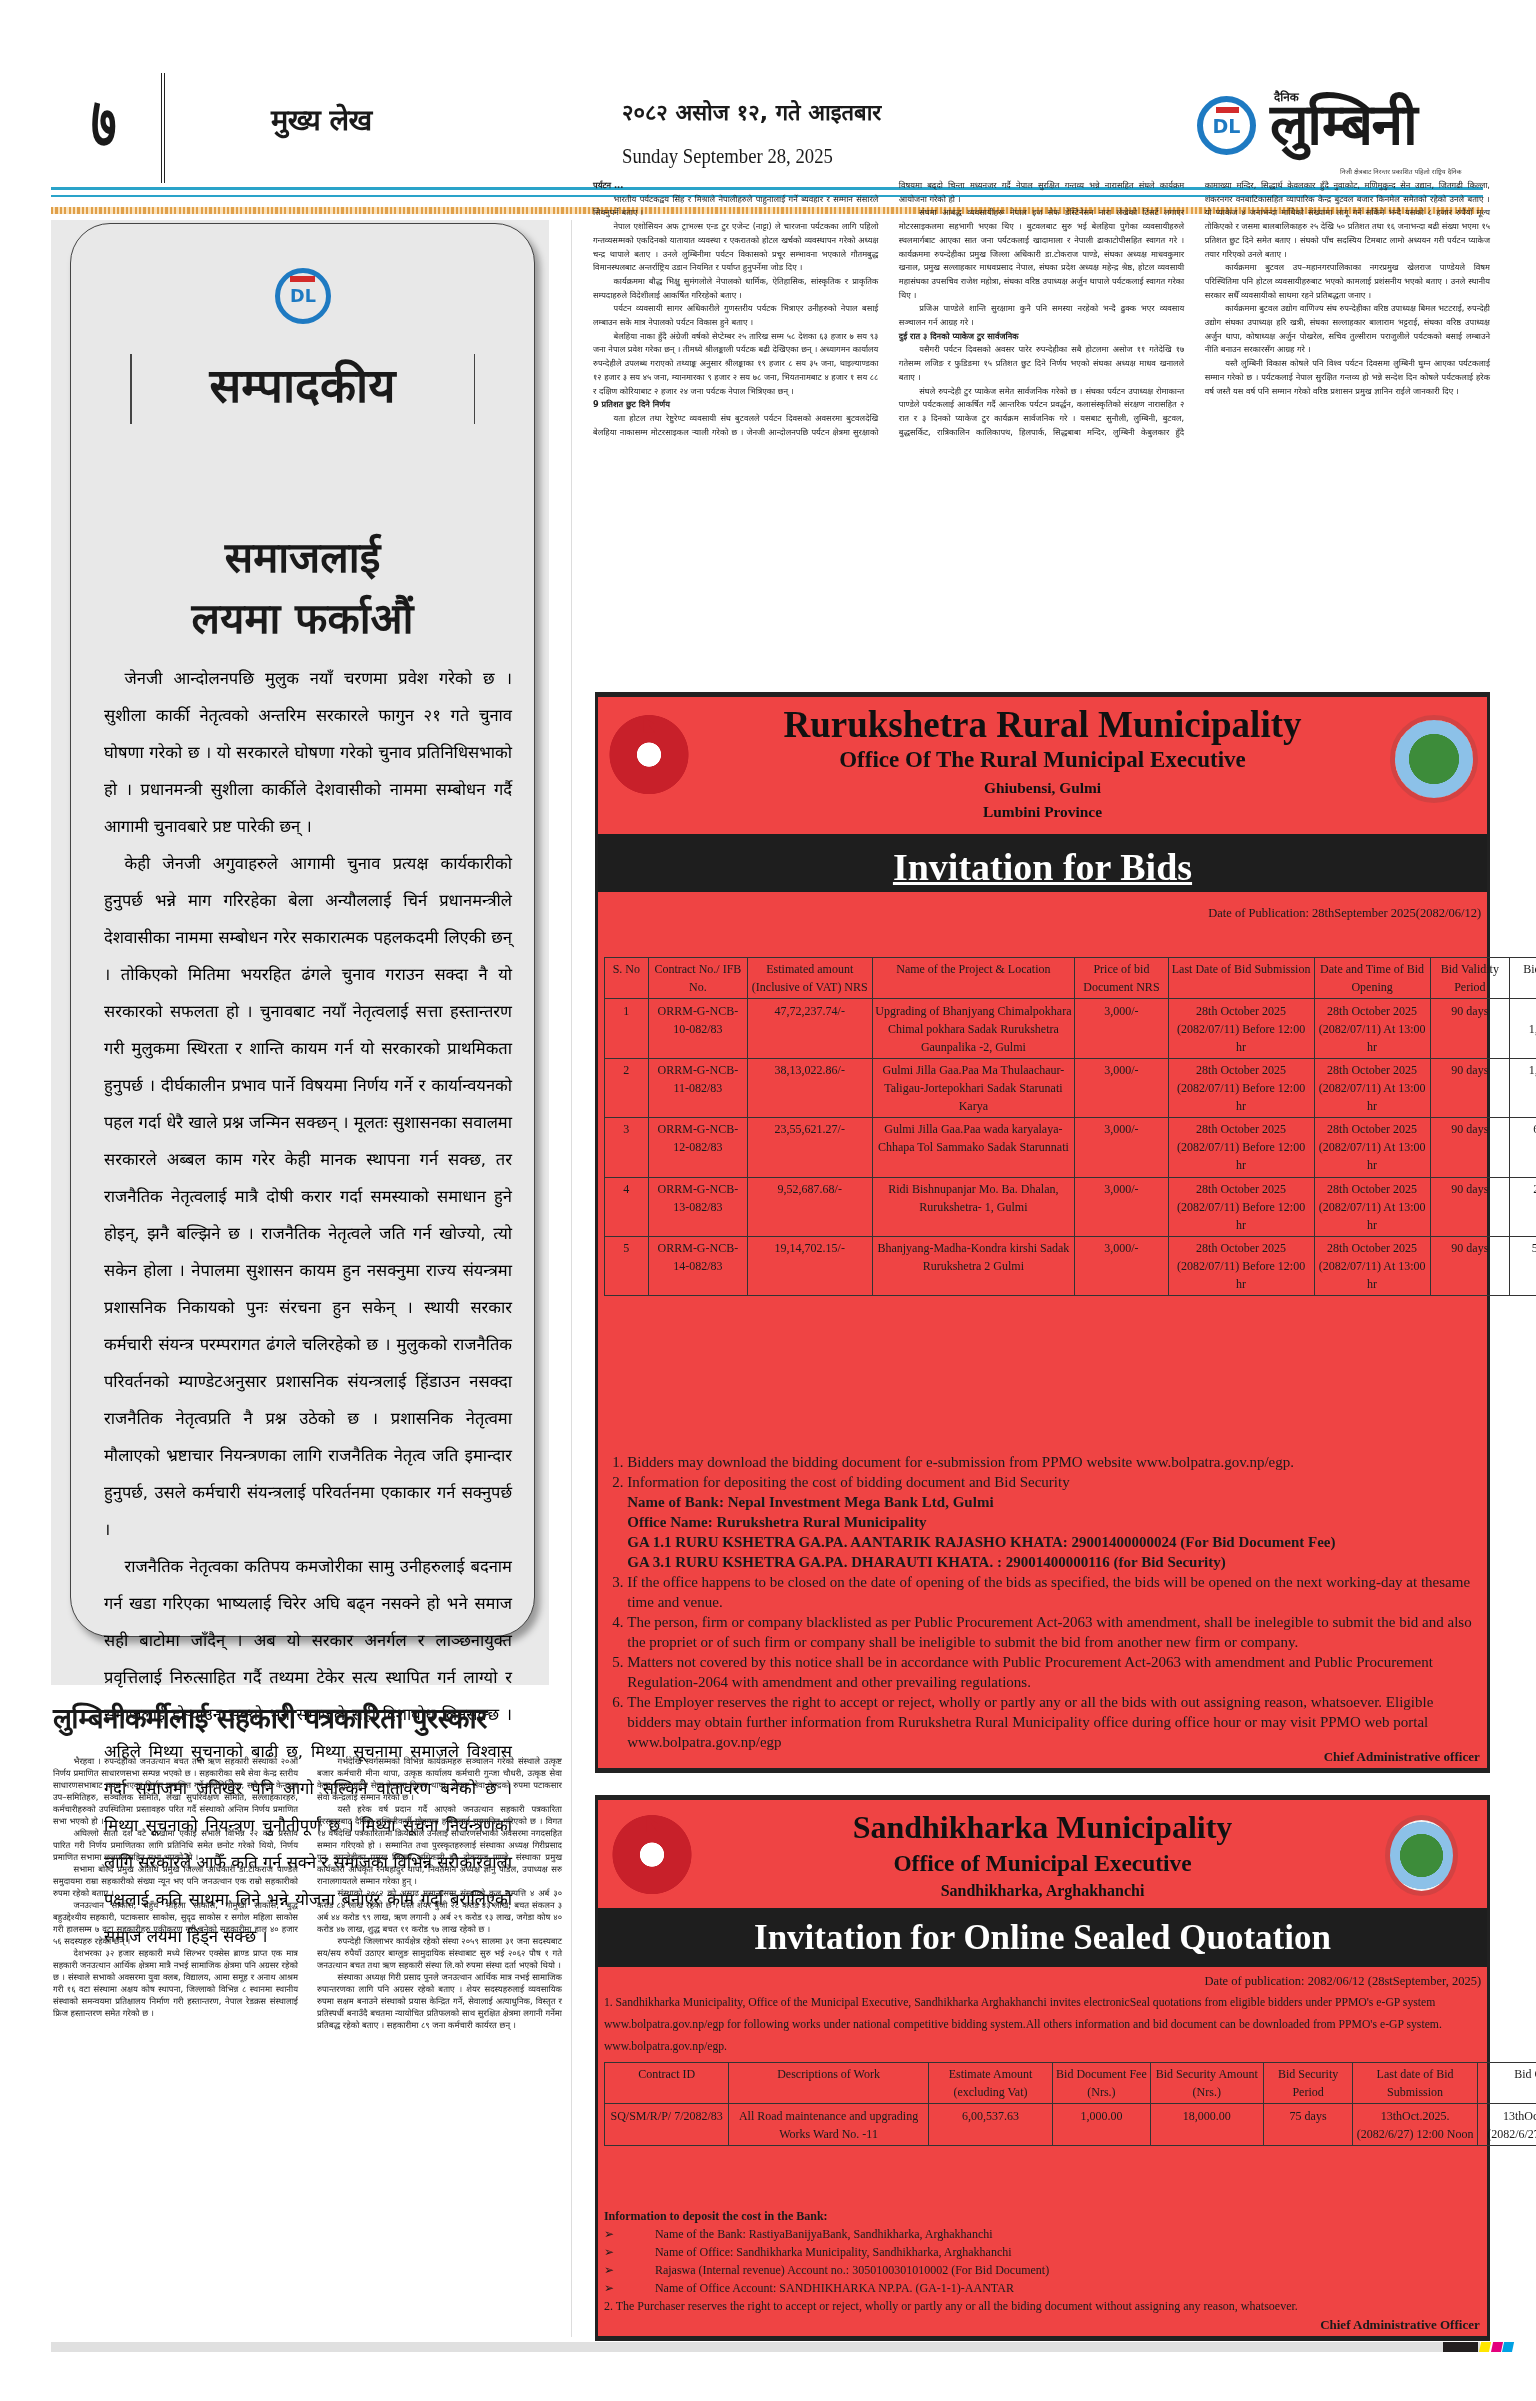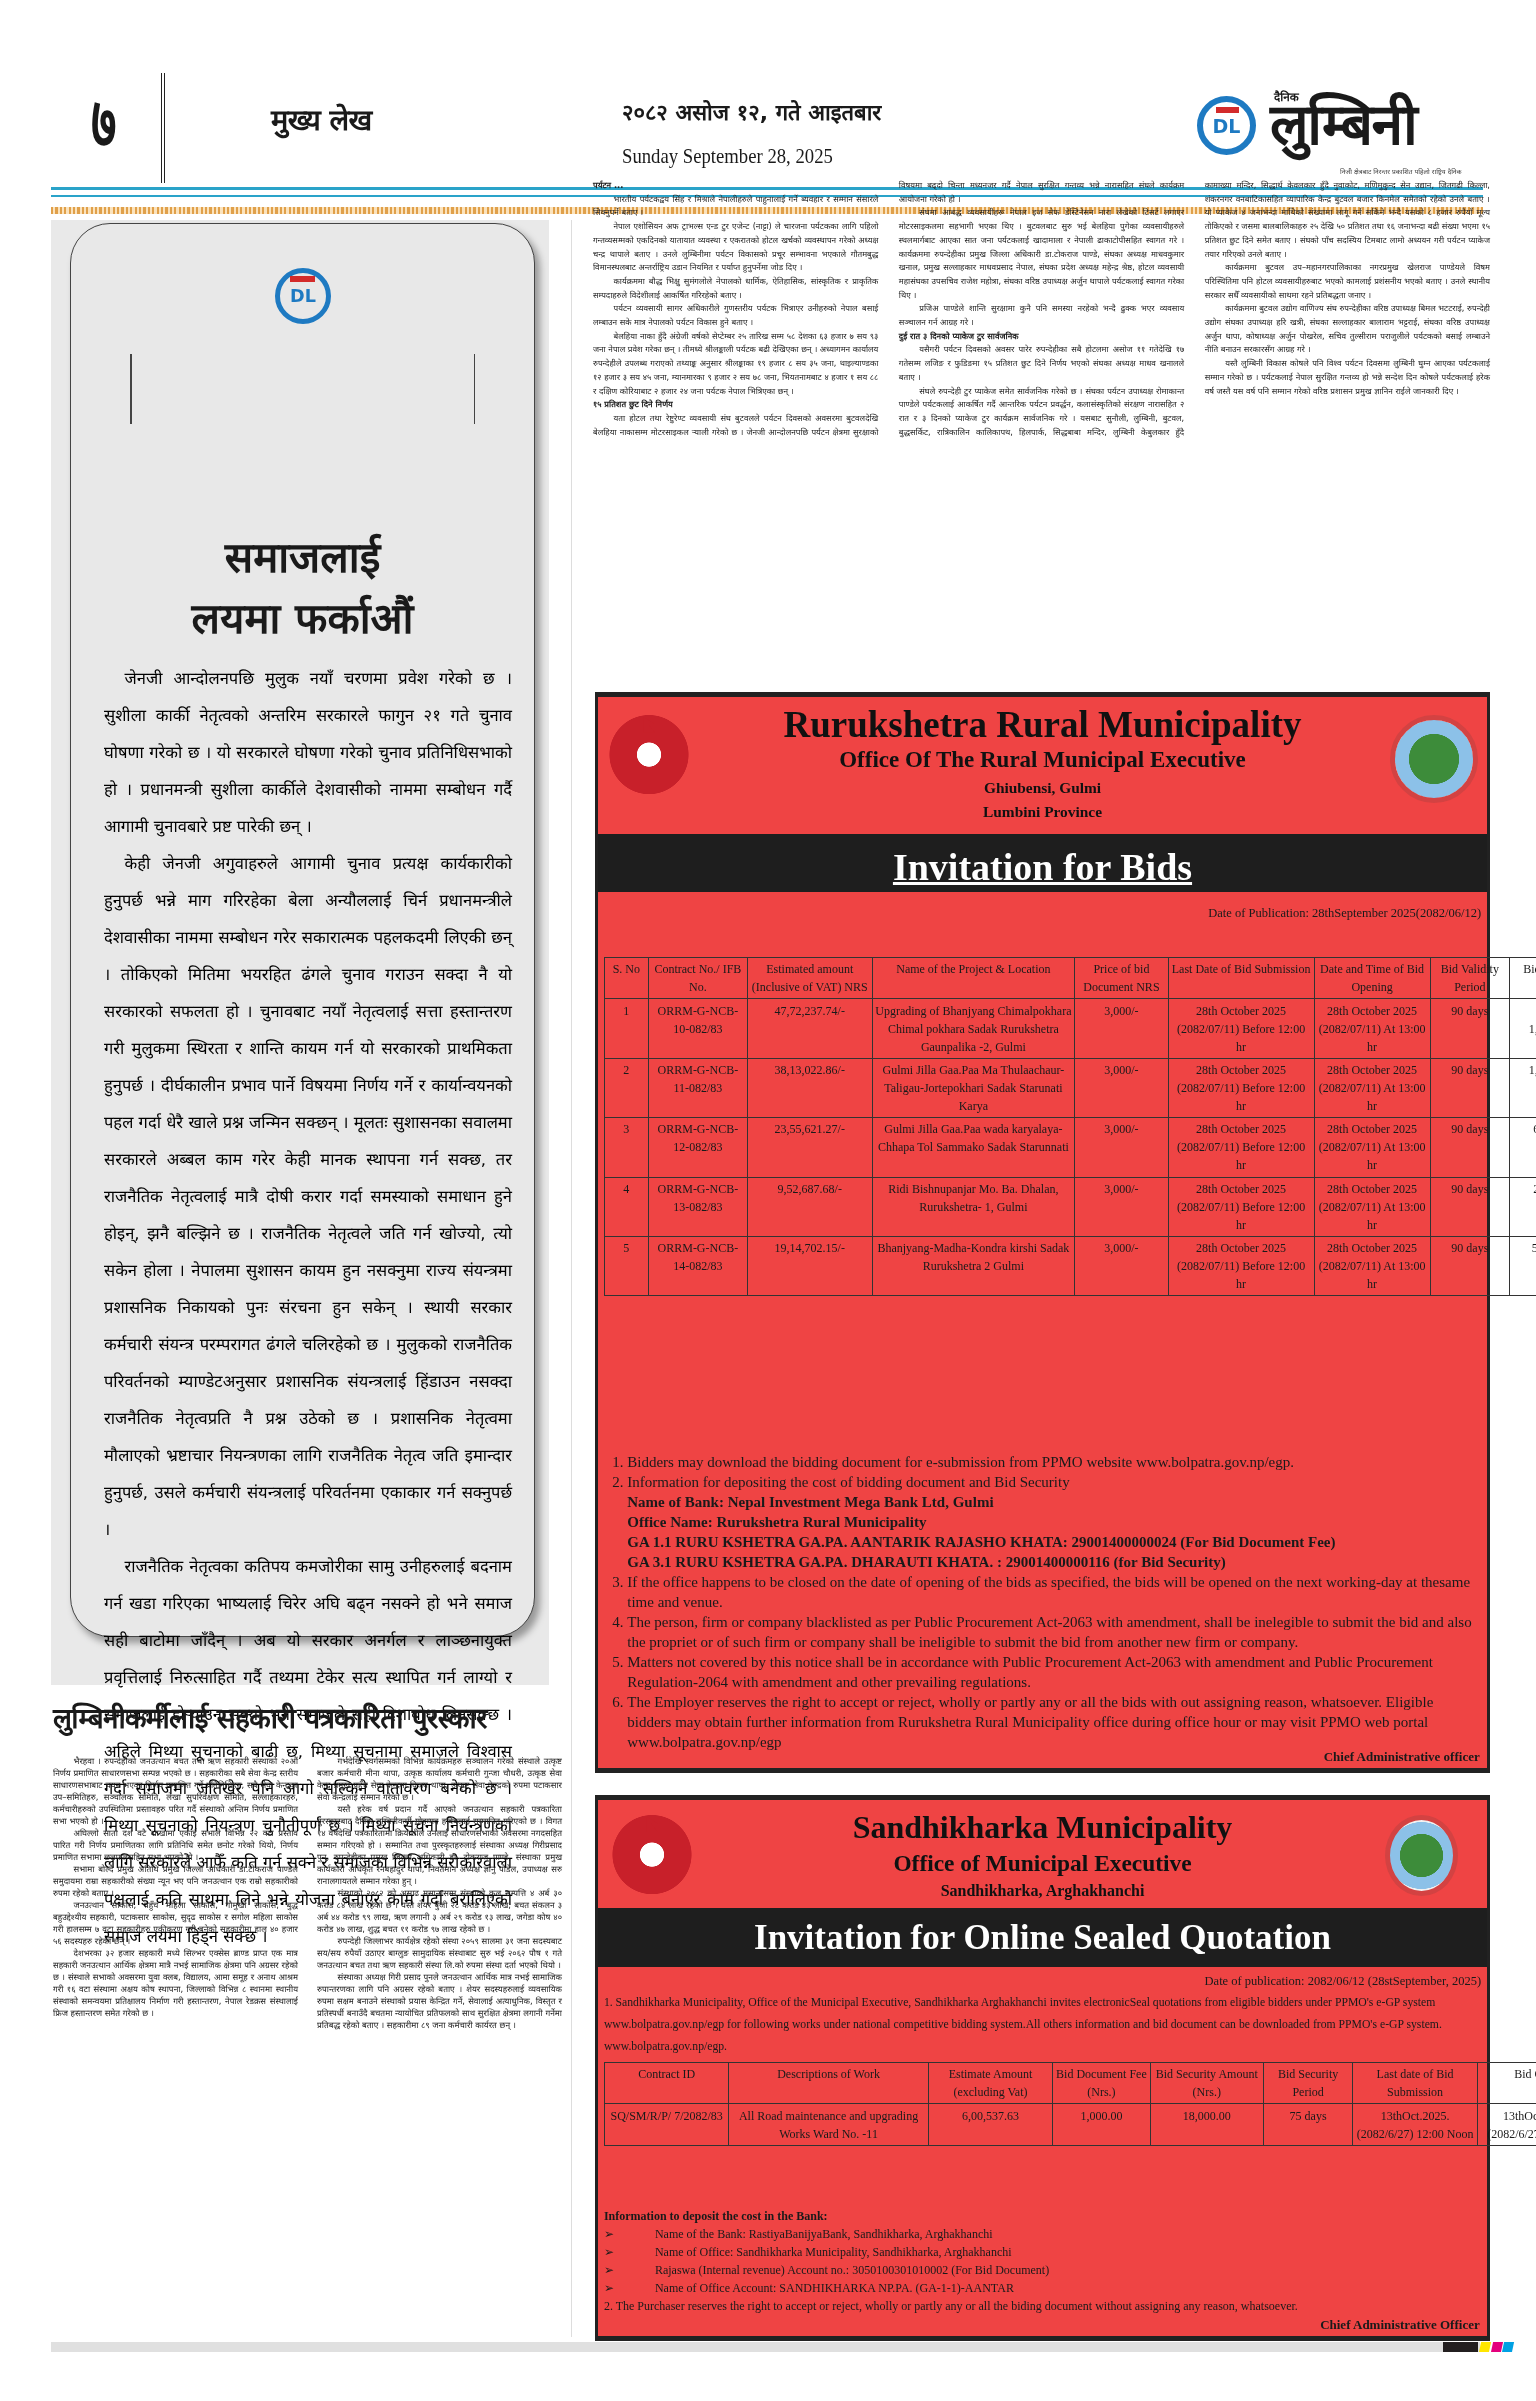--- a/index.html
+++ b/index.html
@@ -97,20 +97,21 @@
 <div class="rule-blue"></div>
 <div class="rule-gold"></div>
 
 <div class="ed-bg"></div>
 <div class="ed-card" style="top:223px;">
   <div class="ed-logo">
       <span class="roof"></span>
       <span>DL</span>
     </div>
   <div class="ed-bar-l"></div>
+  <div class="ed-kicker">सम्पादकीय</div>
   <div class="ed-bar-r"></div>
   <div class="ed-title">
     <div>समाजलाई</div>
     <div>लयमा फर्काऔं</div>
   </div>
   <div class="ed-body">
     <p>जेनजी आन्दोलनपछि मुलुक नयाँ चरणमा प्रवेश गरेको छ । सुशीला कार्की नेतृत्वको अन्तरिम सरकारले फागुन २१ गते चुनाव घोषणा गरेको छ । यो सरकारले घोषणा गरेको चुनाव प्रतिनिधिसभाको हो । प्रधानमन्त्री सुशीला कार्कीले देशवासीको नाममा सम्बोधन गर्दै आगामी चुनावबारे प्रष्ट पारेकी छन् ।</p>
     <p>केही जेनजी अगुवाहरुले आगामी चुनाव प्रत्यक्ष कार्यकारीको हुनुपर्छ भन्ने माग गरिरहेका बेला अन्यौललाई चिर्न प्रधानमन्त्रीले देशवासीका नाममा सम्बोधन गरेर सकारात्मक पहलकदमी लिएकी छन् । तोकिएको मितिमा भयरहित ढंगले चुनाव गराउन सक्दा नै यो सरकारको सफलता हो । चुनावबाट नयाँ नेतृत्वलाई सत्ता हस्तान्तरण गरी मुलुकमा स्थिरता र शान्ति कायम गर्न यो सरकारको प्राथमिकता हुनुपर्छ । दीर्घकालीन प्रभाव पार्ने विषयमा निर्णय गर्ने र कार्यान्वयनको पहल गर्दा धेरै खाले प्रश्न जन्मिन सक्छन् । मूलतः सुशासनका सवालमा सरकारले अब्बल काम गरेर केही मानक स्थापना गर्न सक्छ, तर राजनैतिक नेतृत्वलाई मात्रै दोषी करार गर्दा समस्याको समाधान हुने होइन्, झनै बल्झिने छ । राजनैतिक नेतृत्वले जति गर्न खोज्यो, त्यो सकेन होला । नेपालमा सुशासन कायम हुन नसक्नुमा राज्य संयन्त्रमा प्रशासनिक निकायको पुनः संरचना हुन सकेन् । स्थायी सरकार कर्मचारी संयन्त्र परम्परागत ढंगले चलिरहेको छ । मुलुकको राजनैतिक परिवर्तनको म्याण्डेटअनुसार प्रशासनिक संयन्त्रलाई हिंडाउन नसक्दा राजनैतिक नेतृत्वप्रति नै प्रश्न उठेको छ । प्रशासनिक नेतृत्वमा मौलाएको भ्रष्टाचार नियन्त्रणका लागि राजनैतिक नेतृत्व जति इमान्दार हुनुपर्छ, उसले कर्मचारी संयन्त्रलाई परिवर्तनमा एकाकार गर्न सक्नुपर्छ ।</p>
     <p>राजनैतिक नेतृत्वका कतिपय कमजोरीका सामु उनीहरुलाई बदनाम गर्न खडा गरिएका भाष्यलाई चिरेर अघि बढ्न नसक्ने हो भने समाज सही बाटोमा जाँदैन् । अब यो सरकार अनर्गल र लाञ्छनायुक्त प्रवृत्तिलाई निरुत्साहित गर्दै तथ्यमा टेकेर सत्य स्थापित गर्न लाग्यो र समाजलाई डोऱ्याउन सक्यो भने समाजले सही दिशाबोध लिनसक्छ । अहिले मिथ्या सूचनाको बाढी छ, मिथ्या सूचनामा समाजले विश्वास गर्दा समाजमा जतिखेर पनि आगो सल्किने वातावरण बनेको छ । मिथ्या सूचनाको नियन्त्रण चुनौतीपूर्ण छ । मिथ्या सूचना नियन्त्रणका लागि सरकारले आफैँ कति गर्न सक्ने र समाजका विभिन्न सरोकारवाला पक्षलाई कति साथमा लिने भन्ने योजना बनाएर काम गर्दा बरालिएको समाज लयमा हिंड्न सक्छ ।</p>
   </div>
@@ -132,21 +133,21 @@
 
 <div class="col-sep"></div>
 
 <div class="tour">
   <p class="cont">पर्यटन ...</p>
   <p>भारतीय पर्यटकद्वय सिंह र मिश्राले नेपालीहरुले पाहुनालाई गर्ने ब्यवहार र सम्मान संसारले सिक्नुपर्ने बताए ।</p>
   <p>नेपाल एशोसियन अफ ट्राभल्स एन्ड टुर एजेन्ट (नाट्टा) ले चारजना पर्यटकका लागि पहिलो गन्तव्यसम्मको एकदिनको यातायात व्यवस्था र एकरातको होटल खर्चको व्यवस्थापन गरेको अध्यक्ष चन्द्र थापाले बताए । उनले लुम्बिनीमा पर्यटन विकासको प्रचूर सम्भावना भएकाले गौतमबुद्ध विमानस्थलबाट अन्तर्राष्ट्रिय उडान नियमित र पर्याप्त हुनुपर्नेमा जोड दिए ।</p>
   <p>कार्यक्रममा बौद्ध भिक्षु सुमंगलोले नेपालको धार्मिक, ऐतिहासिक, सांस्कृतिक र प्राकृतिक सम्पदाहरुले विदेशीलाई आकर्षित गरिरहेको बताए ।</p>
   <p>पर्यटन व्यवसायी सागर अधिकारीले गुणस्तरीय पर्यटक भित्राएर उनीहरुको नेपाल बसाई लम्बाउन सके मात्र नेपालको पर्यटन विकास हुने बताए ।</p>
   <p>बेलहिया नाका हुँदै अंग्रेजी वर्षको सेप्टेम्बर २५ तारिख सम्म ५८ देशका ६३ हजार ७ सय ९३ जना नेपाल प्रवेश गरेका छन् । तीमध्ये श्रीलङ्काली पर्यटक बढी देखिएका छन् । अध्यागमन कार्यालय रुपन्देहीले उपलब्ध गराएको तथ्याङ्क अनुसार श्रीलङ्काका १९ हजार ८ सय ३५ जना, थाइल्याण्डका १२ हजार ३ सय ४५ जना, म्यानमारका ९ हजार २ सय ७८ जना, भियतनामबाट ४ हजार १ सय ८८ र दक्षिण कोरियाबाट २ हजार २४ जना पर्यटक नेपाल भित्रिएका छन् ।</p>
-  <p class="sub">१५ प्रतिशत छुट दिने निर्णय</p>
+  <p class="sub">9 प्रतिशत छुट दिने निर्णय</p>
   <p>यता होटल तथा रेष्टुरेण्ट व्यवसायी संघ बुटवलले पर्यटन दिवसको अवसरमा बुटवलदेखि बेलहिया नाकासम्म मोटरसाइकल र्‍याली गरेको छ । जेनजी आन्दोलनपछि पर्यटन क्षेत्रमा सुरक्षाको विषयमा बढ्दो चिन्ता मध्यनजर गर्दै नेपाल सुरक्षित गन्तव्य भन्ने नारासहित संघले कार्यक्रम आयोजना गरेको हो ।</p>
   <p>संघमा आबद्ध व्यवसायीहरू नेपाल इज सेफ डेस्टिनेसन नारा लेखेको टिसर्ट लगाएर मोटरसाइकलमा सहभागी भएका थिए । बुटवलबाट सुरु भई बेलहिया पुगेका व्यवसायीहरुले स्थलमार्गबाट आएका सात जना पर्यटकलाई खादामाला र नेपाली ढाकाटोपीसहित स्वागत गरे । कार्यक्रममा रुपन्देहीका प्रमुख जिल्ला अधिकारी डा.टोकराज पाण्डे, संघका अध्यक्ष माधवकुमार खनाल, प्रमुख सल्लाहकार माधवप्रसाद नेपाल, संघका प्रदेश अध्यक्ष महेन्द्र श्रेष्ठ, होटल व्यवसायी महासंघका उपसचिव राजेश महोत्रा, संघका वरिष्ठ उपाध्यक्ष अर्जुन थापाले पर्यटकलाई स्वागत गरेका थिए ।</p>
   <p>प्रजिअ पाण्डेले शान्ति सुरक्षामा कुनै पनि समस्या नरहेको भन्दै ढुक्क भएर व्यवसाय सञ्चालन गर्न आग्रह गरे ।</p>
   <p class="sub">दुई रात ३ दिनको प्याकेज टुर सार्वजनिक</p>
   <p>यसैगरी पर्यटन दिवसको अवसर पारेर रुपन्देहीका सबै होटलमा असोज ११ गतेदेखि १७ गतेसम्म लजिङ र फुडिङमा १५ प्रतिशत छुट दिने निर्णय भएको संघका अध्यक्ष माधव खनालले बताए ।</p>
   <p>संघले रुपन्देही टुर प्याकेज समेत सार्वजनिक गरेको छ । संघका पर्यटन उपाध्यक्ष रोमाकान्त पाण्डेले पर्यटकलाई आकर्षित गर्दै आन्तरिक पर्यटन प्रवर्द्धन, कलासंस्कृतिको संरक्षण नारासहित २ रात र ३ दिनको प्याकेज टुर कार्यक्रम सार्वजनिक गरे । यसबाट सुनौली, लुम्बिनी, बुटवल, बुद्धसर्किट, रात्रिकालिन कालिकापथ, हिलपार्क, सिद्धबाबा मन्दिर, लुम्बिनी केबुलकार हुँदै कामाख्या मन्दिर, सिद्धार्थ केवलकार हुँदै नुवाकोट, मणिमुकुन्द सेन उद्यान, जितगढी किल्ला, शंकरनगर वनबाटिकासहित व्यापारिक केन्द्र बुटवल बजार किनमेल समेतको रहेको उनले बताए । यो प्याकेज ४ जनाभन्दा माथिको संख्यामा लागू गर्न सकिने भन्दै यसको ८ हजार रुपैयाँ मूल्य तोकिएको र जसमा बालबालिकाहरु २५ देखि ५० प्रतिशत तथा १६ जनाभन्दा बढी संख्या भएमा १५ प्रतिशत छुट दिने समेत बताए । संघको पाँच सदस्यिय टिमबाट लामो अध्ययन गरी पर्यटन प्याकेज तयार गरिएको उनले बताए ।</p>
   <p>कार्यक्रममा बुटवल उप–महानगरपालिकाका नगरप्रमुख खेलराज पाण्डेयले विषम परिस्थितिमा पनि होटल व्यवसायीहरुबाट भएको कामलाई प्रशंसनीय भएको बताए । उनले स्थानीय सरकार सधैँ व्यवसायीको साथमा रहने प्रतिबद्धता जनाए ।</p>
   <p>कार्यक्रममा बुटवल उद्योग वाणिज्य संघ रुपन्देहीका वरिष्ठ उपाध्यक्ष बिमल भटटराई, रुपन्देही उद्योग संघका उपाध्यक्ष हरि खत्री, संघका सल्लाहकार बालाराम भट्टराई, संघका वरिष्ठ उपाध्यक्ष अर्जुन थापा, कोषाध्यक्ष अर्जुन पोखरेल, सचिव तुल्सीराम पराजुलीले पर्यटकको बसाई लम्बाउने नीति बनाउन सरकारसँग आग्रह गरे ।</p>
   <p>यस्तै लुम्बिनी विकास कोषले पनि विश्व पर्यटन दिवसमा लुम्बिनी घुम्न आएका पर्यटकलाई सम्मान गरेको छ । पर्यटकलाई नेपाल सुरक्षित गन्तव्य हो भन्ने सन्देश दिन कोषले पर्यटकलाई हरेक वर्ष जस्तै यस वर्ष पनि सम्मान गरेको वरिष्ठ प्रशासन प्रमुख ज्ञानिन राईले जानकारी दिए ।</p>
 </div>

